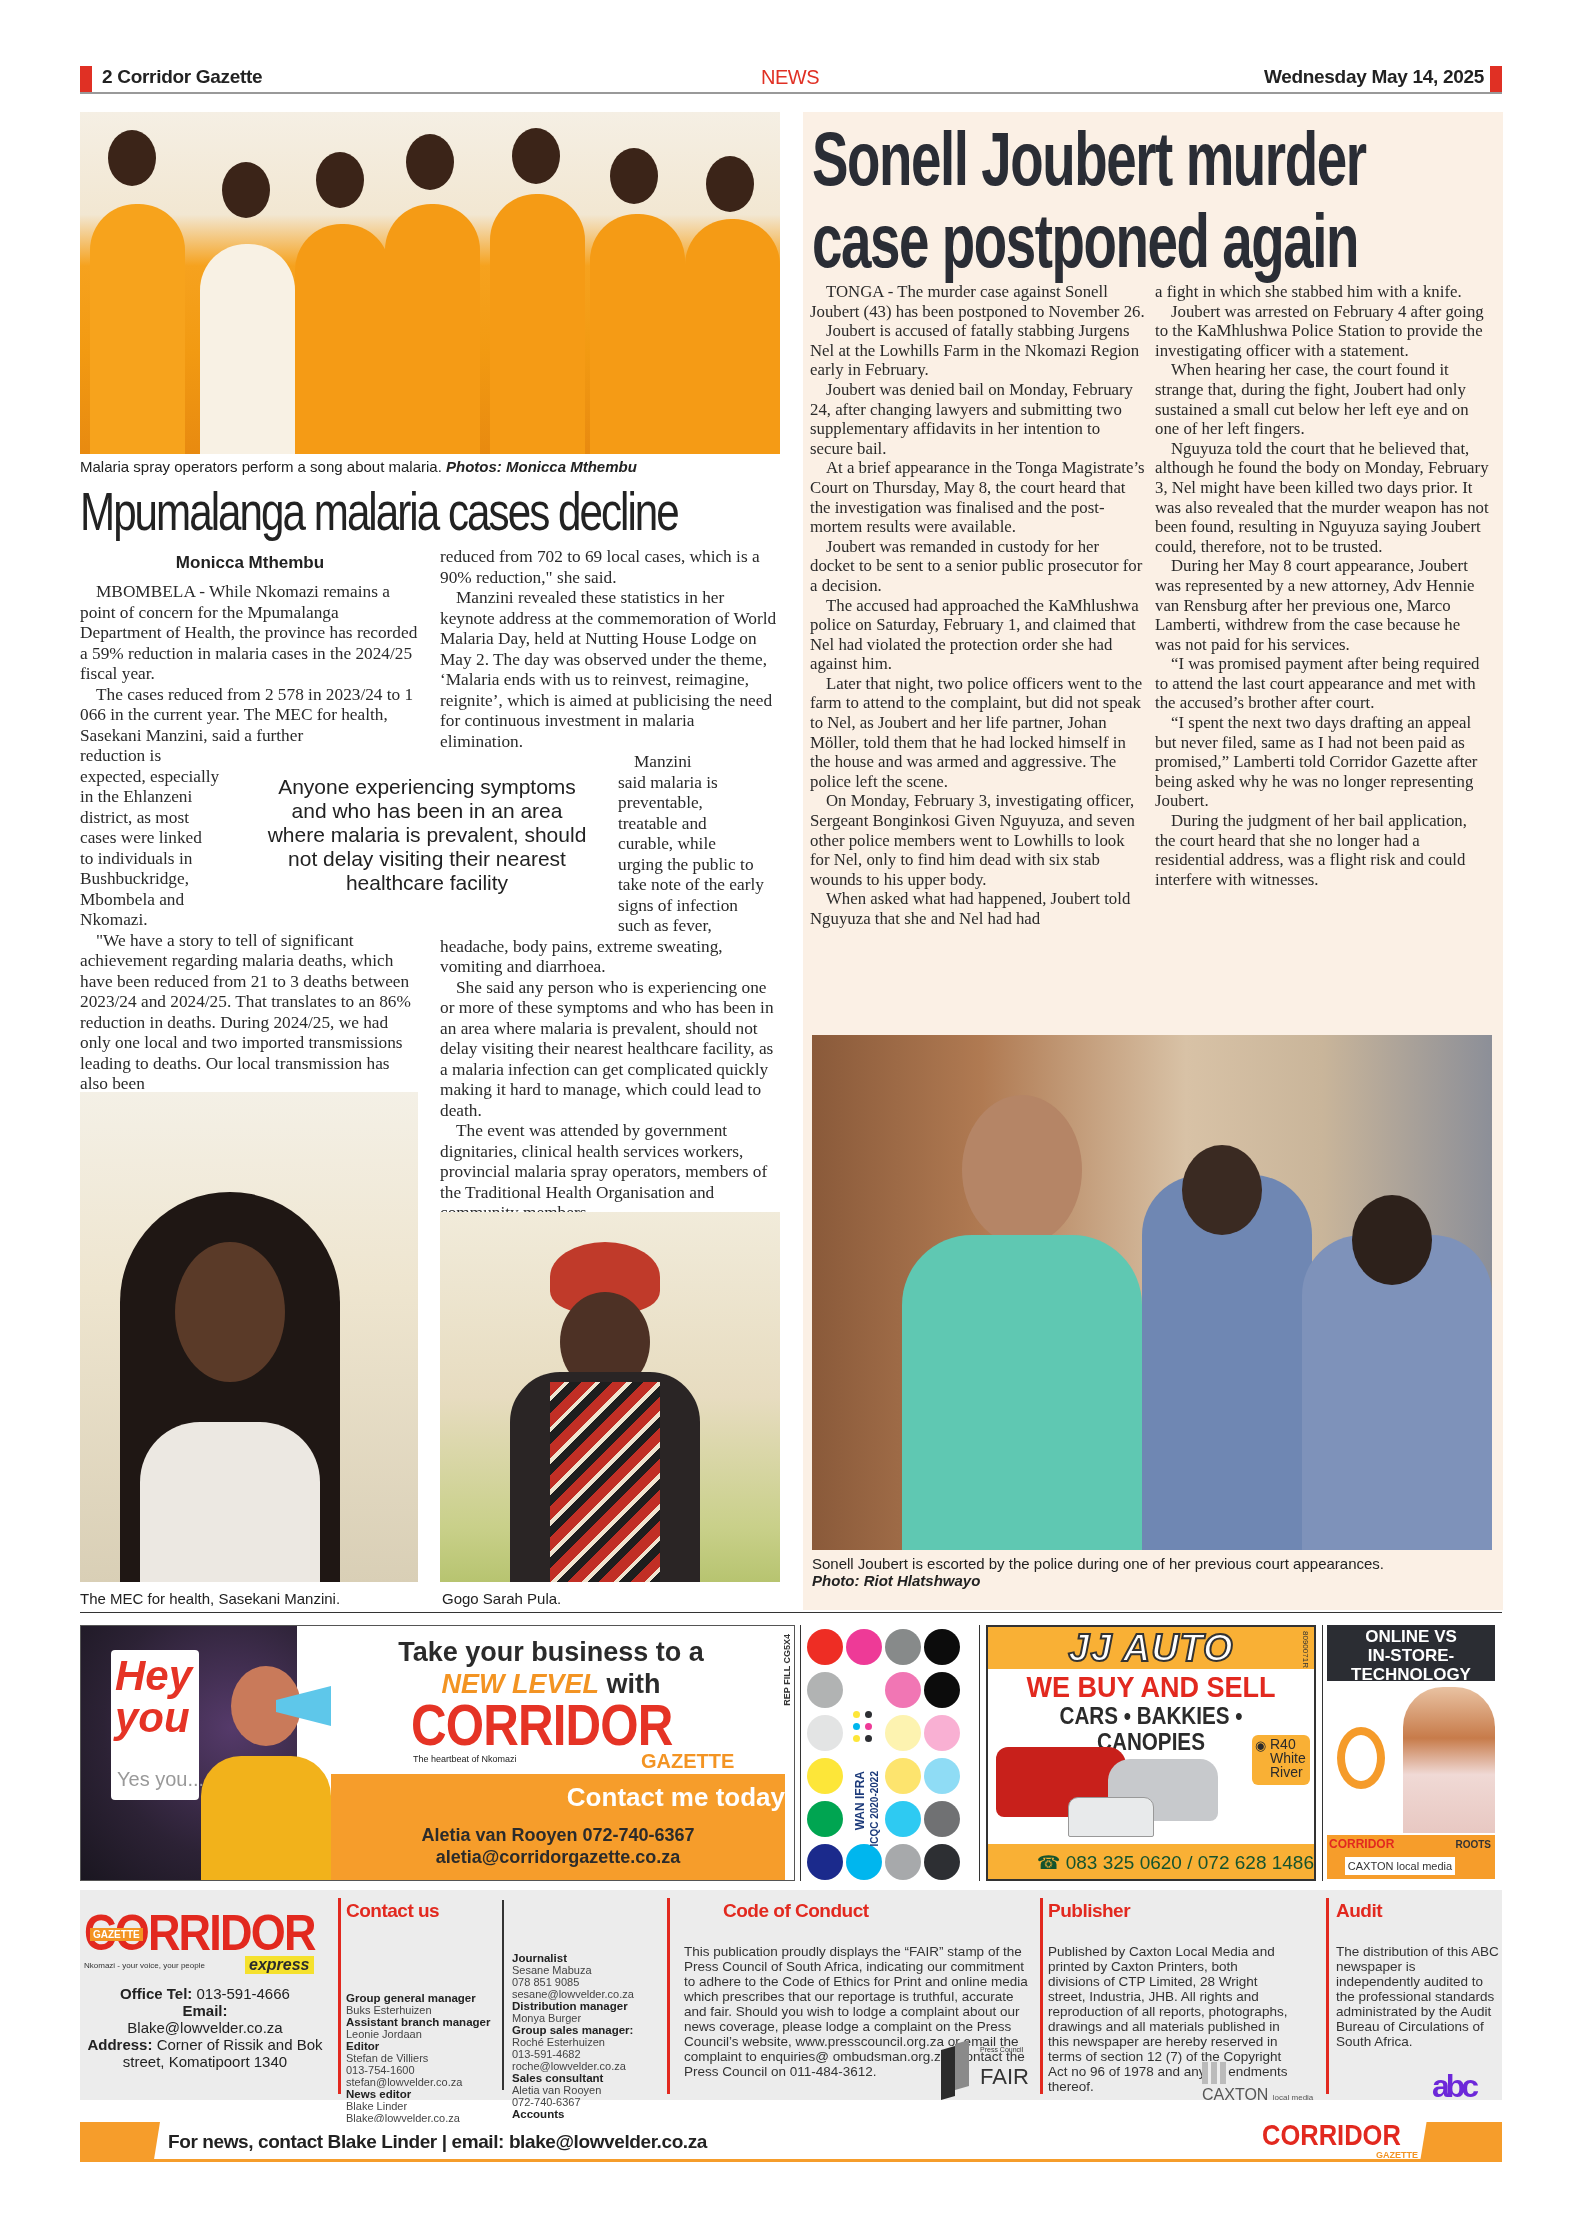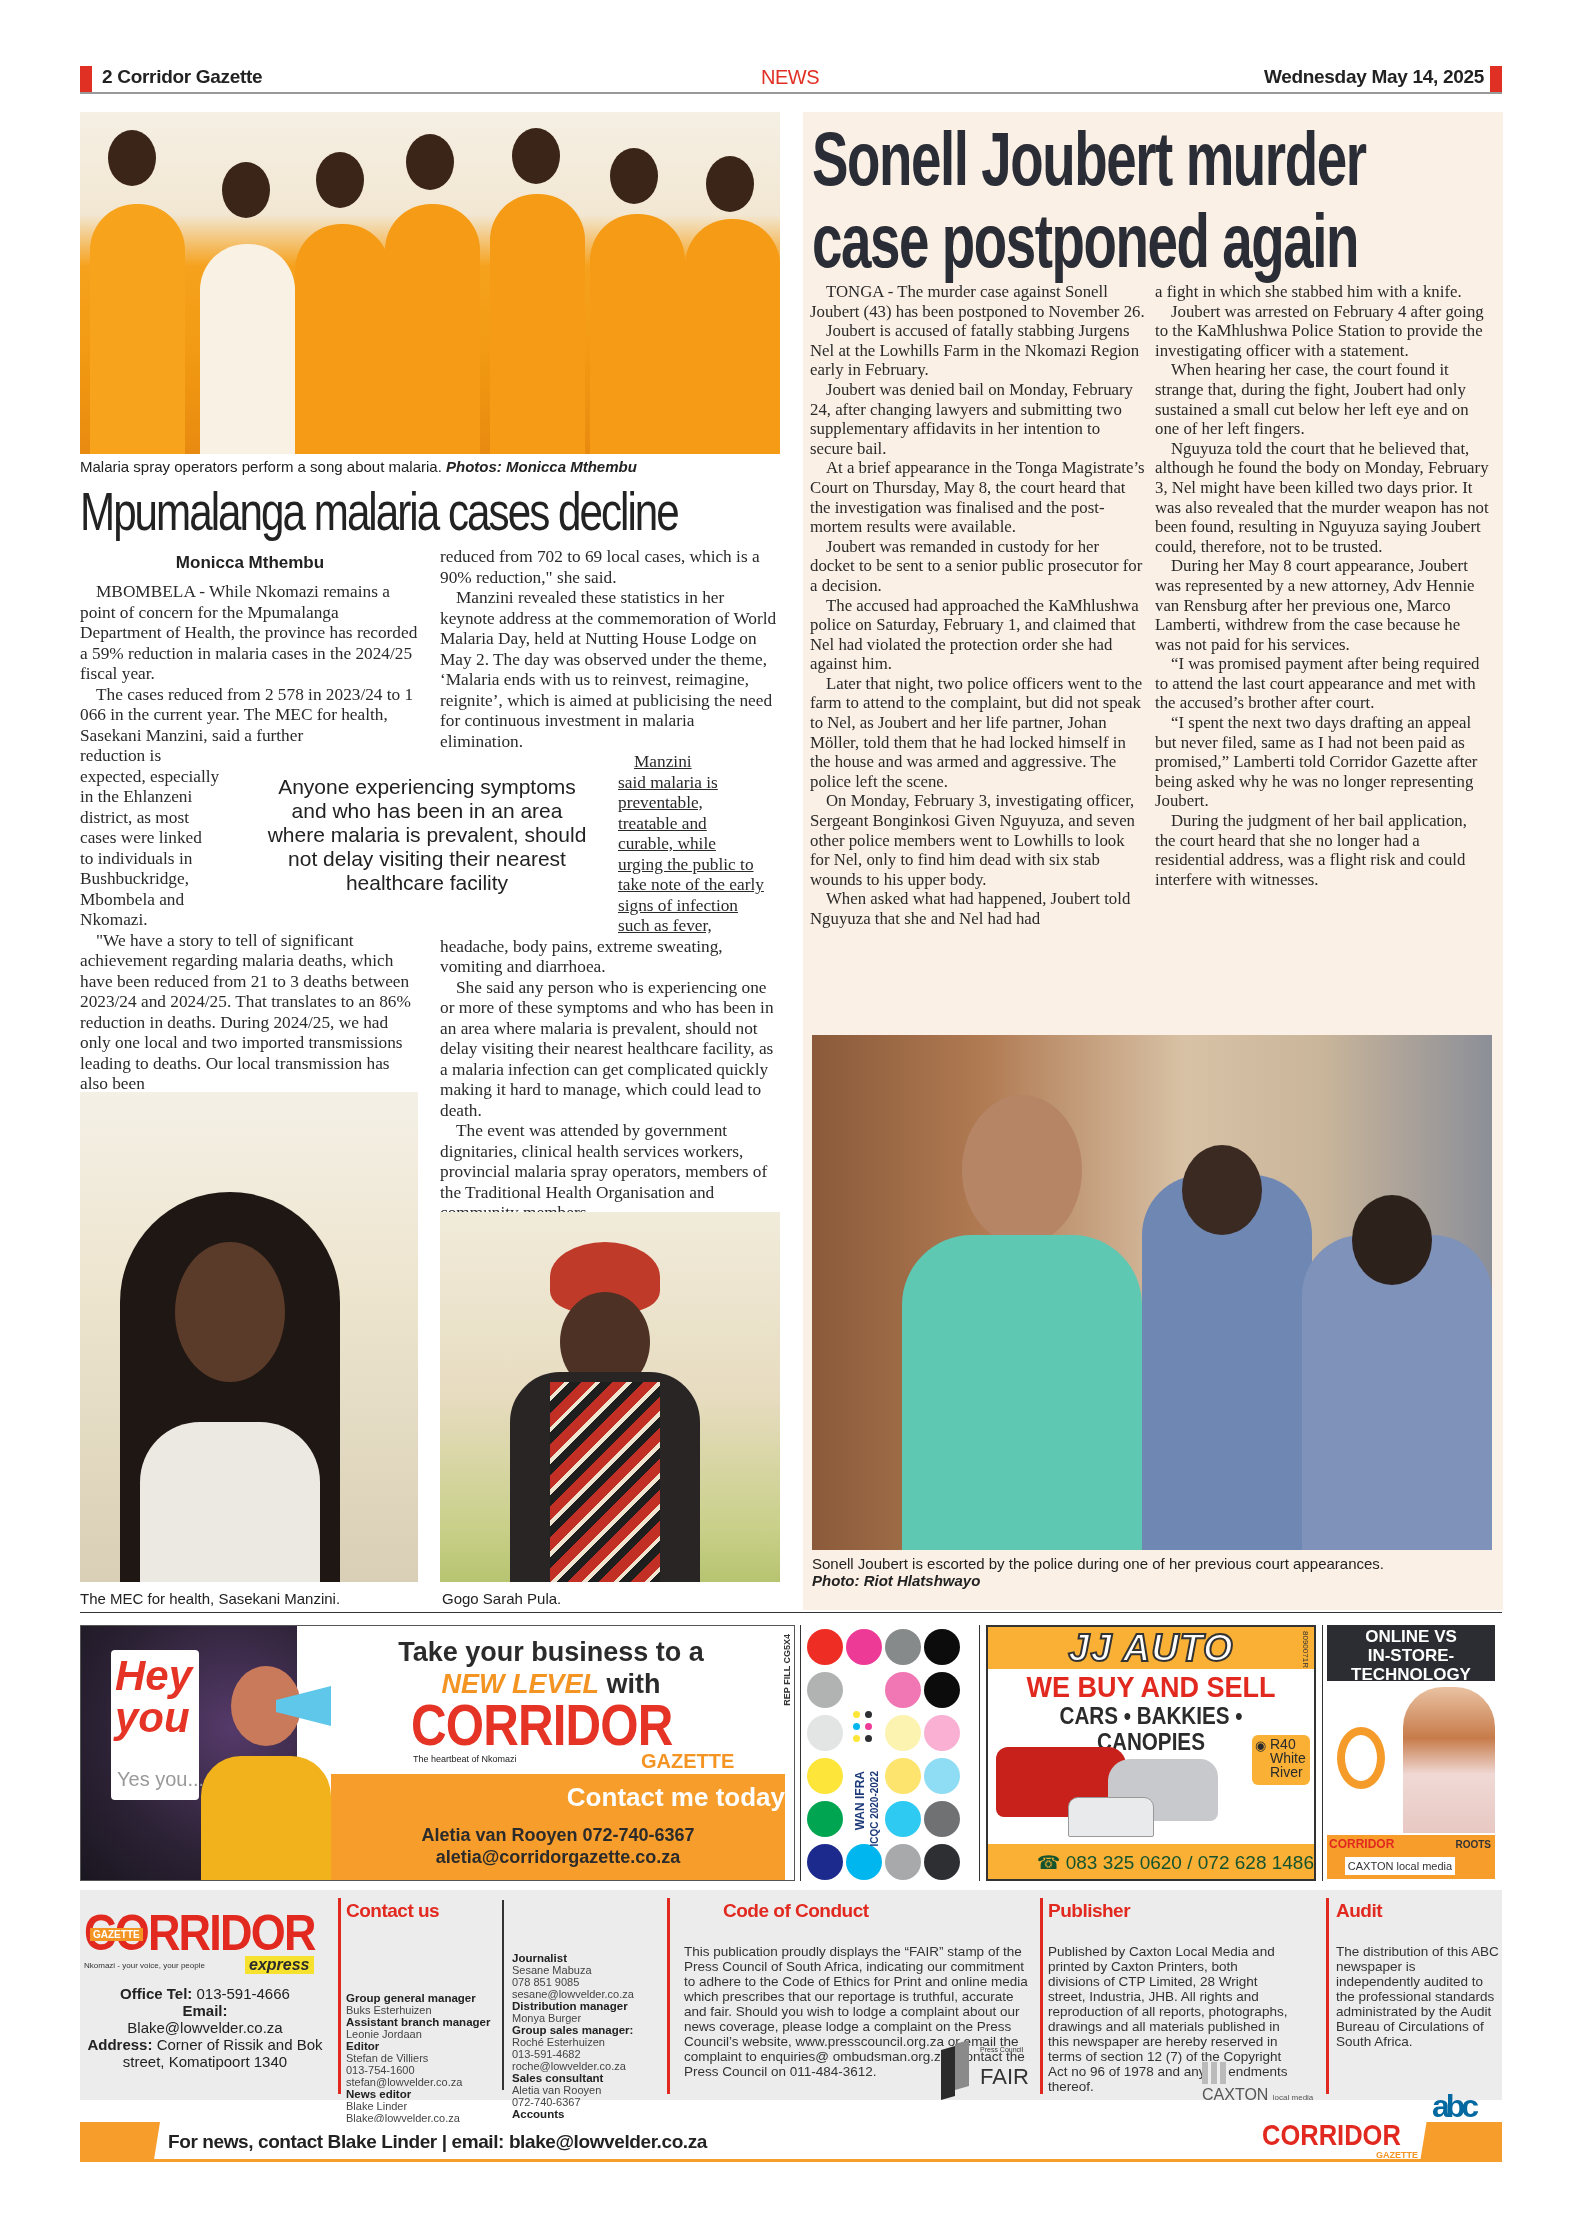--- a/index.html
+++ b/index.html
@@ -102,21 +102,21 @@
   .info-small { font: 11px/12px "Liberation Sans", sans-serif; color: #444; margin-top: 44px; }
   .info-small .role { font-weight: bold; color: #222; font-size: 11.5px; }
   .info-p { font: 13.5px/15px "Liberation Sans", sans-serif; color: #333; }
 
   .fair-logo { left: 935px; top: 2042px; width: 40px; height: 56px; }
   .fair-text { left: 980px; top: 2046px; font: 7px/8px "Liberation Sans", sans-serif; color: #333; }
   .fair-big { left: 980px; top: 2064px; font: 22px "Liberation Sans", sans-serif; color: #333; }
   .caxton-mark { left: 1202px; top: 2062px; width: 26px; height: 22px; background: repeating-linear-gradient(90deg, #bbb 0 6px, #eee 6px 9px); }
   .caxton-text { left: 1202px; top: 2086px; font: 16px "Liberation Sans", sans-serif; color: #555; }
   .caxton-text small { font-size: 8px; }
-  .abc-logo { left: 1432px; top: 2068px; font: bold 32px "Liberation Sans", sans-serif; color: #0369a1; letter-spacing: -4px; margin-top: 20px; }
+  .abc-logo { left: 1432px; top: 2068px; font: bold 32px "Liberation Sans", sans-serif; color: #6d28d9; letter-spacing: -4px; }
 
   
   .bottom-banner { left: 80px; top: 2122px; width: 1422px; height: 40px; background: #fff; border-bottom: 3px solid #f69d2b; }
   .bb-left { left: 80px; top: 2122px; width: 80px; height: 40px; background: #f69d2b; clip-path: polygon(0 0, 100% 0, 92% 100%, 0 100%); }
   .bb-right { left: 1420px; top: 2122px; width: 82px; height: 40px; background: #f69d2b; clip-path: polygon(8% 0, 100% 0, 100% 100%, 0 100%); }
   .bb-text { left: 168px; top: 2131px; font: bold 19px "Liberation Sans", sans-serif; color: #222; letter-spacing: -0.4px; }
   .bb-logo { left: 1262px; top: 2120px; font: bold 30px/30px "Liberation Sans", sans-serif; color: #e2291f; transform: scaleX(0.85); transform-origin: left; }
   .bb-gaz { left: 1376px; top: 2150px; font: bold 9px "Liberation Sans", sans-serif; color: #f39423; }
 </style>
 </head>
@@ -166,21 +166,21 @@
     <div>Bushbuckridge,</div>
     <div>Mbombela and</div>
     <div>Nkomazi.</div>
   </div>
   <p>"We have a story to tell of significant achievement regarding malaria deaths, which have been reduced from 21 to 3 deaths between 2023/24 and 2024/25. That translates to an 86% reduction in deaths. During 2024/25, we had only one local and two imported transmissions leading to deaths. Our local transmission has also been</p>
 </div>
 
 <div class="abs body-text" style="left:440px;top:547px;width:340px;">
   <p style="text-indent:0">reduced from 702 to 69 local cases, which is a 90% reduction," she said.</p>
   <p>Manzini revealed these statistics in her keynote address at the commemoration of World Malaria Day, held at Nutting House Lodge on May 2. The day was observed under the theme, ‘Malaria ends with us to reinvest, reimagine, reignite’, which is aimed at publicising the need for continuous investment in malaria elimination.</p>
-  <div style="padding-left:178px;text-decoration:underline;">
+  <div style="padding-left:178px;">
     <div style="padding-left:16px">Manzini</div>
     <div>said malaria is</div>
     <div>preventable,</div>
     <div>treatable and</div>
     <div>curable, while</div>
     <div>urging the public to</div>
     <div>take note of the early</div>
     <div>signs of infection</div>
     <div>such as fever,</div>
   </div>

